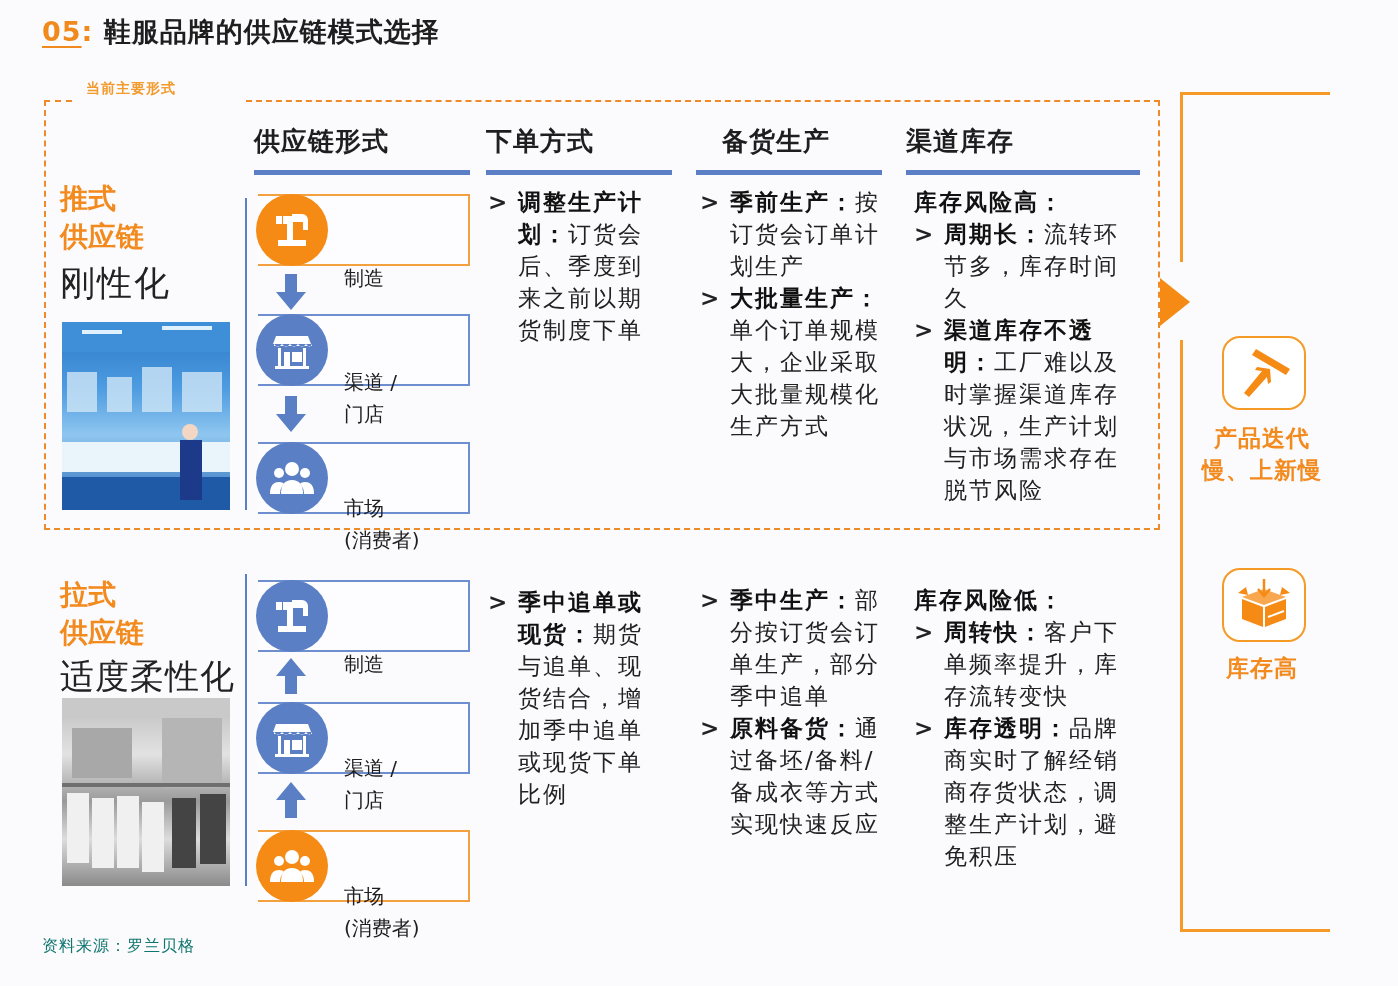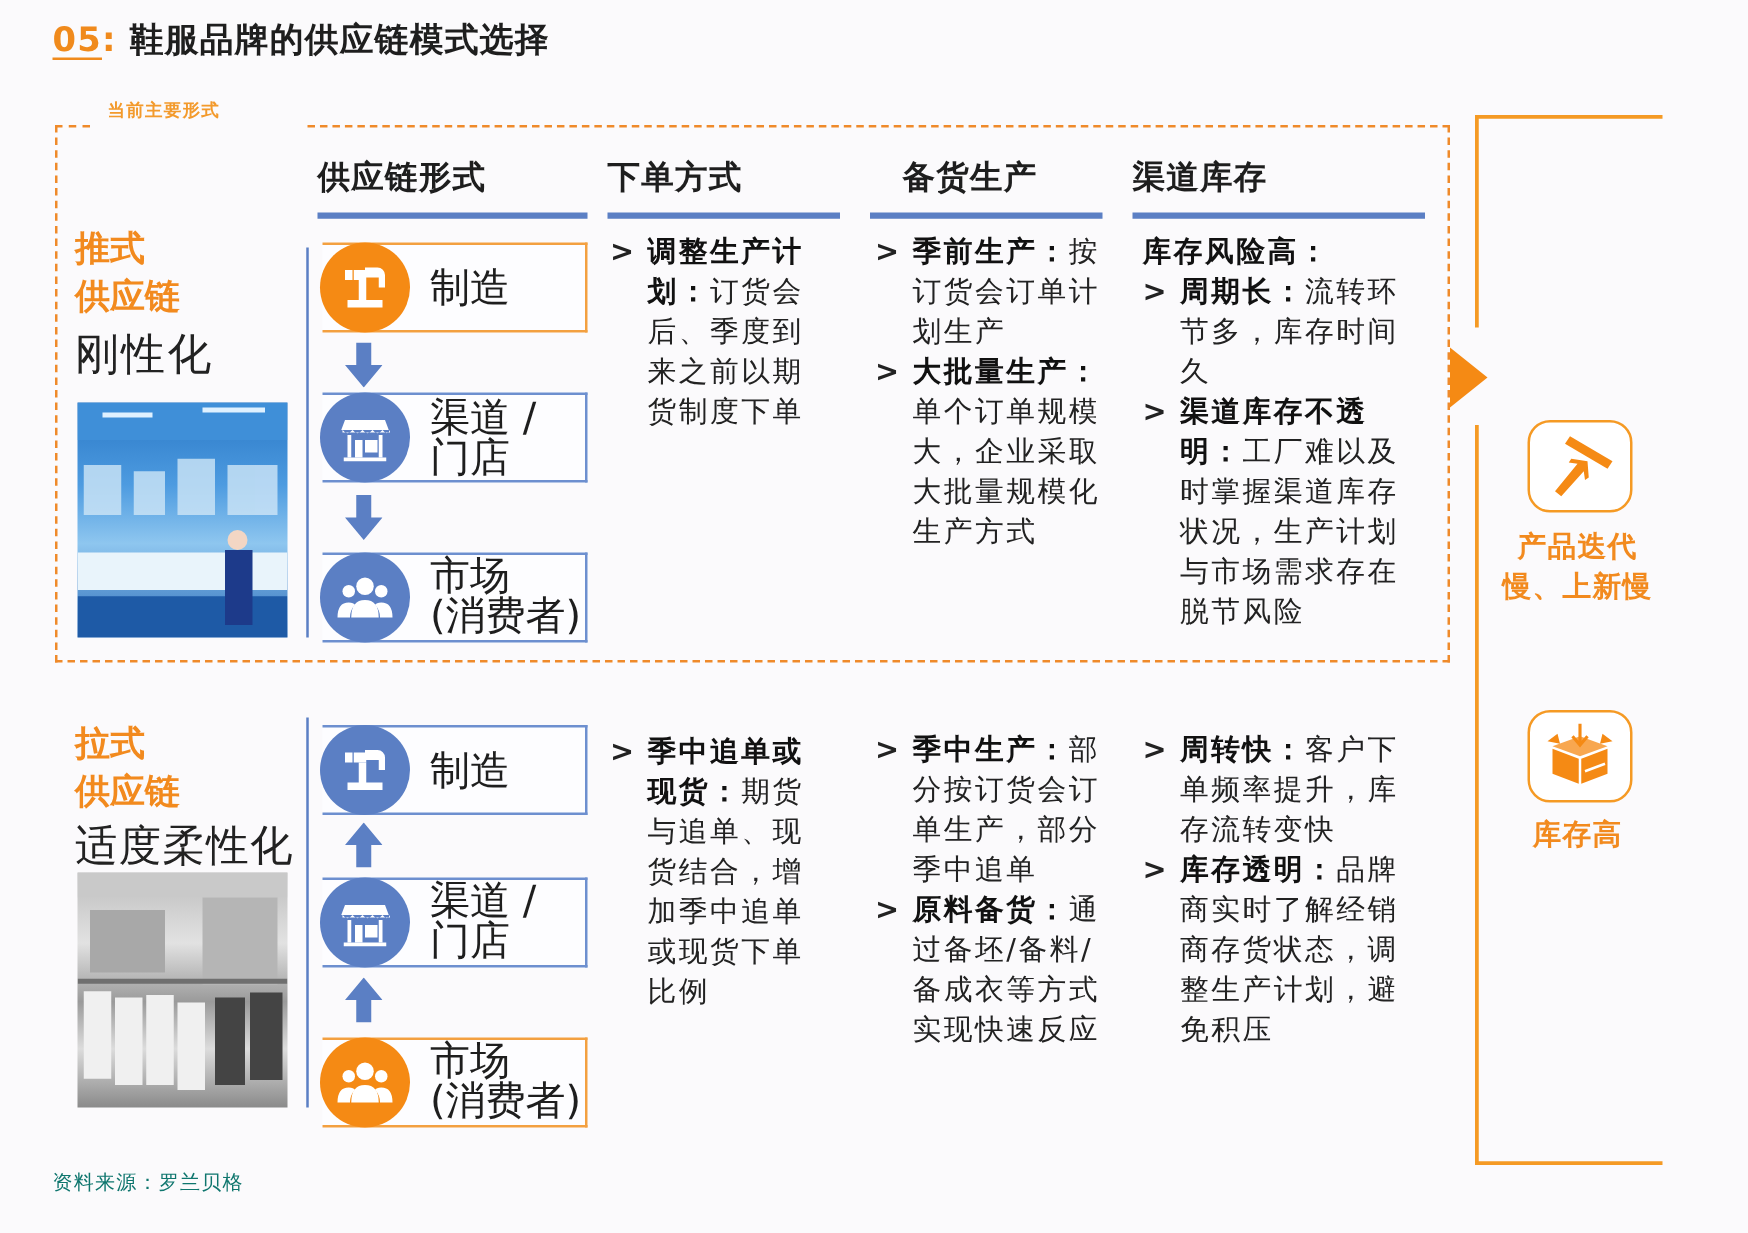--- a/index.html
+++ b/index.html
@@ -24,21 +24,21 @@
   .photo { position: absolute; left: 62px; width: 168px; height: 188px; overflow: hidden; }
   .photo-factory { top: 322px; background: linear-gradient(180deg, #2a78c6 0%, #4d9be0 35%, #8ec6ef 60%, #2d6cb8 100%); }
   .photo-store { top: 698px; background: linear-gradient(180deg, #bdbdbd 0%, #e2e2e2 30%, #9a9a9a 55%, #dcdcdc 75%, #8a8a8a 100%); }
 
   .vline { position: absolute; left: 245px; width: 2px; background: #5b7fc4; }
 
   .node-box { position: absolute; left: 258px; width: 212px; height: 72px; border: 2px solid #6d8fcf; border-left: none; background: #fdfdff; }
   .node-box.orange { border-color: #f3a040; }
   .node-circle { position: absolute; left: 256px; width: 72px; height: 72px; border-radius: 50%; background: #5b7fc4; display: flex; align-items: center; justify-content: center; }
   .node-circle.orange { background: #f58a14; }
-  .node-label { position: absolute; left: 344px; font-size: 32px; line-height: 32px; color: #1e1e1e; }
+  .node-label { position: absolute; left: 344px; font-size: 20px; line-height: 32px; color: #1e1e1e; margin-top: 48px; }
 
   .arrow { position: absolute; left: 276px; width: 30px; height: 36px; }
 
   .col-text { position: absolute; font-size: 23px; line-height: 32px; color: #222; letter-spacing: 2px; }
   .item { position: relative; padding-left: 30px; }
   .item .chev { position: absolute; left: 0; top: 0; font-weight: bold; }
   .item b { font-weight: bold; color: #111; }
   .risk-head { font-weight: bold; color: #111; }
 
   .bracket { position: absolute; left: 1180px; top: 92px; width: 150px; height: 840px; border-left: 3px solid #f59a24; border-top: 3px solid #f59a24; border-bottom: 3px solid #f59a24; }
@@ -253,20 +253,21 @@
 </div>
 
 <div class="col-text" style="left:488px;top:586px;width:170px;">
   <div class="item"><span class="chev">&gt;</span><b>季中追单或现货：</b><span>期货与追单、现货结合，增加季中追单或现货下单比例</span></div>
 </div>
 <div class="col-text" style="left:700px;top:584px;width:180px;">
   <div class="item"><span class="chev">&gt;</span><b>季中生产：</b><span>部分按订货会订单生产，部分季中追单</span></div>
   <div class="item"><span class="chev">&gt;</span><b>原料备货：</b><span>通过备坯/备料/备成衣等方式实现快速反应</span></div>
 </div>
 <div class="col-text" style="left:914px;top:584px;width:206px;">
+  <div class="risk-head">库存风险低：</div>
   <div class="item"><span class="chev">&gt;</span><b>周转快：</b><span>客户下单频率提升，库存流转变快</span></div>
   <div class="item"><span class="chev">&gt;</span><b>库存透明：</b><span>品牌商实时了解经销商存货状态，调整生产计划，避免积压</span></div>
 </div>
 
 <div class="bracket"></div>
 <div class="bracket-gap"></div>
 <div class="play-arrow"></div>
 
 <div class="out-icon" style="top:336px;">
   <svg width="60" height="56" viewBox="0 0 60 56">

